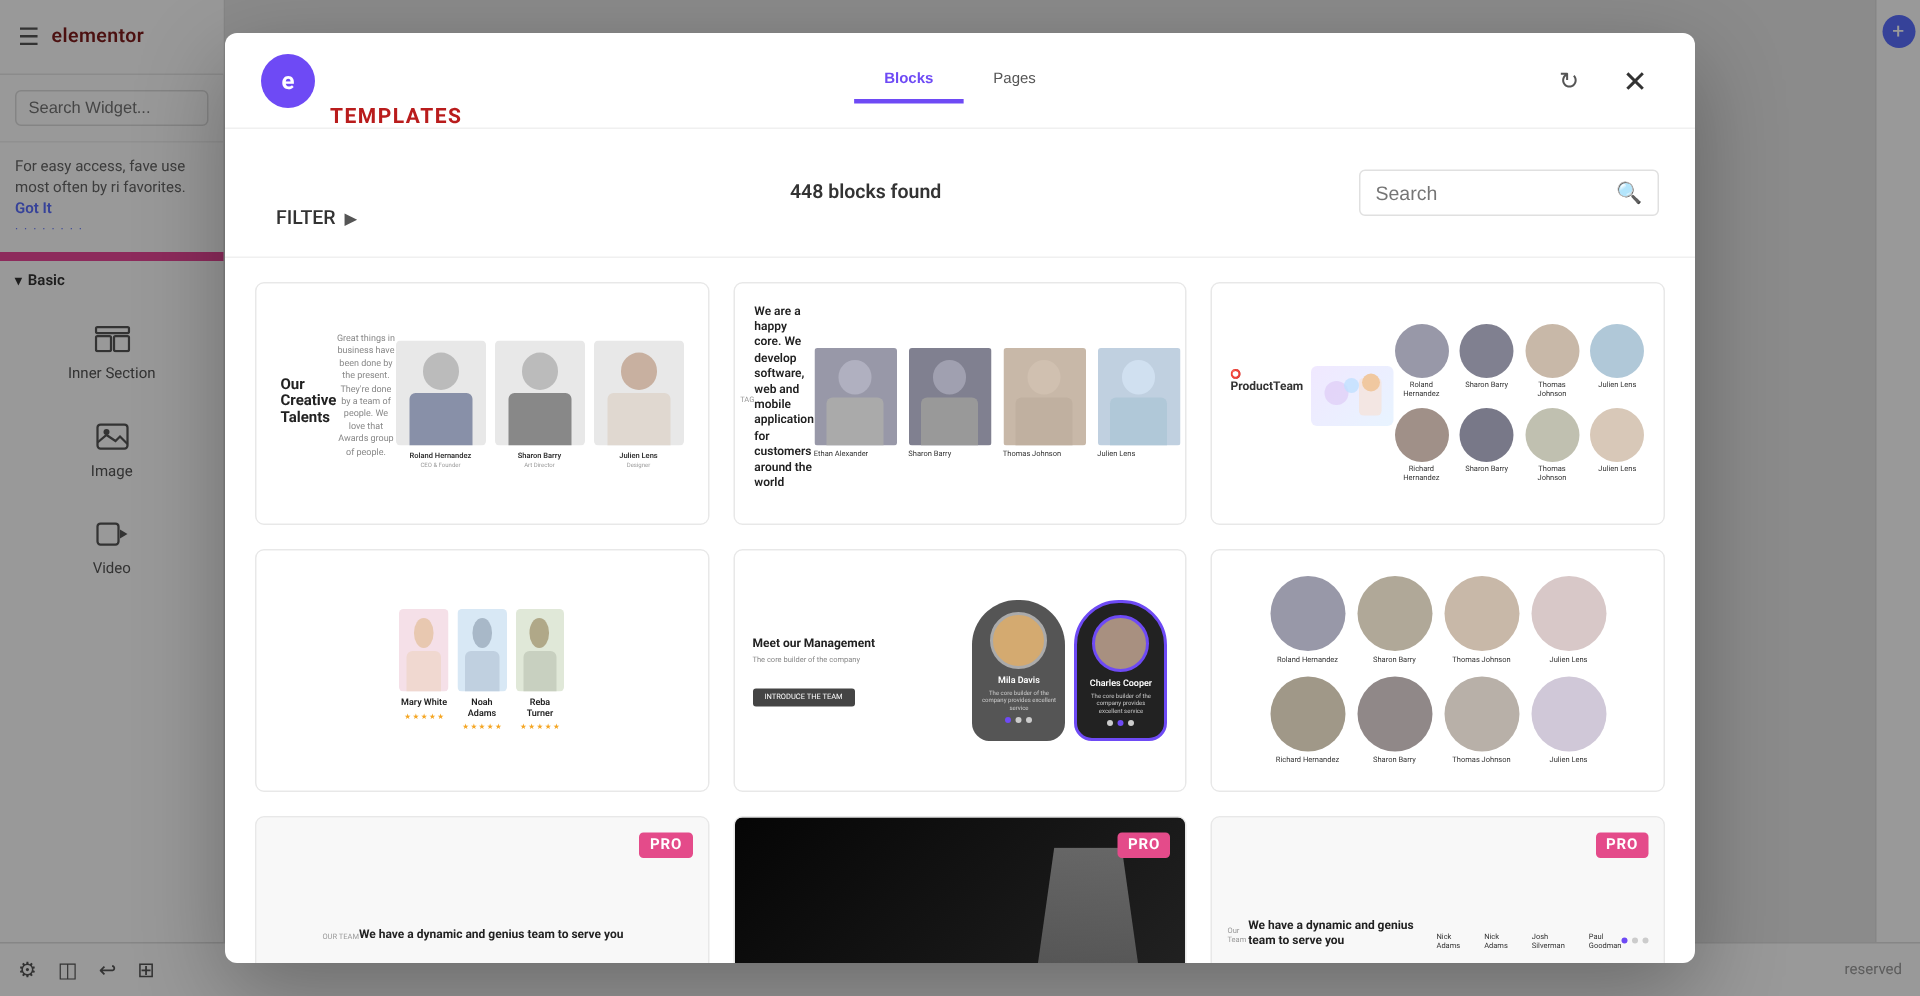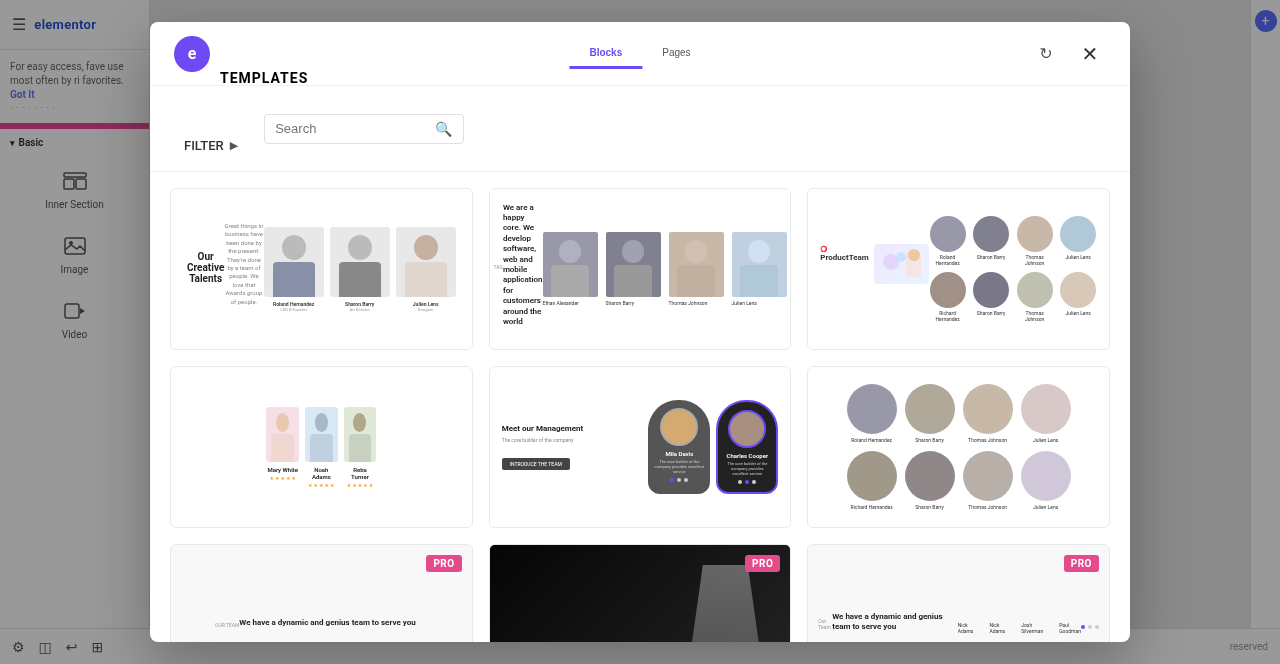--- a/index.html
+++ b/index.html
@@ -37,21 +37,21 @@
       padding: 0 12px;
       gap: 8px;
       border-bottom: 1px solid #e8e8e8;
     }
 
     .hamburger-icon { color: #555; font-size: 16px; }
 
     .elementor-logo {
       font-size: 13px;
       font-weight: 600;
-      color: #1d4ed8;
+      color: #7f1d1d;
       letter-spacing: 0.3px;
     }
 
     .sidebar-search {
       padding: 10px;
       border-bottom: 1px solid #f0f0f0;
     }
 
     .sidebar-search input {
       width: 100%;
@@ -234,21 +234,21 @@
       color: #fff;
       font-size: 16px;
       font-weight: 700;
       margin-right: 10px;
       flex-shrink: 0;
     }
 
     .modal-title {
       font-size: 14px;
       font-weight: 700;
-      color: #000000;
+      color: #b91c1c;
       letter-spacing: 1px;
       margin-right: auto;
       margin-top: 48px;
     }
 
     .modal-tabs {
       display: flex;
       gap: 0;
       align-items: center;
       position: absolute;
@@ -417,21 +417,21 @@
     }
 
     
     .tpl-team-1 {
       background: #fff;
       padding: 16px;
       width: 100%;
     }
 
     .tpl-heading {
-      text-align: center;
+      text-align: left;
       font-size: 10px;
       font-weight: 700;
       color: #222;
       margin-bottom: 4px;
     }
 
     .tpl-subtext {
       text-align: center;
       font-size: 6px;
       color: #888;
@@ -783,20 +783,23 @@
   </style>
 </head>
 <body>
 
 <div class="editor-bg">
 
   <div class="sidebar-left">
     <div class="sidebar-top-bar">
       <span class="hamburger-icon">☰</span>
       <span class="elementor-logo">elementor</span>
+    </div>
+    <div class="sidebar-search">
+      <input type="text" placeholder="Search Widget..." style="">
     </div>
     <div class="sidebar-notice">
       <span>For easy access, fave use most often by ri favorites.</span>
       <span class="got-it">Got It</span>
       <span class="dots">· · · · · · · ·</span>
     </div>
     <div class="sidebar-section-label">
       <span class="arrow">▾</span>
       <span>Basic</span>
     </div>
@@ -866,20 +869,24 @@
           <div class="close-btn">✕</div>
         </div>
       </div>
     </div>
 
     <div class="modal-toolbar">
       <div class="filter-btn">
         <span>FILTER</span>
         <span class="filter-arrow">▶</span>
       </div>
+      <div class="results-count">
+        <span>448</span>
+        <span>blocks found</span>
+      </div>
       <div class="search-box">
         <input type="text" placeholder="Search" style="">
         <span class="search-icon-sm">🔍</span>
       </div>
     </div>
 
     <div class="modal-content">
       <div class="templates-grid">
 
         <div class="template-card">

